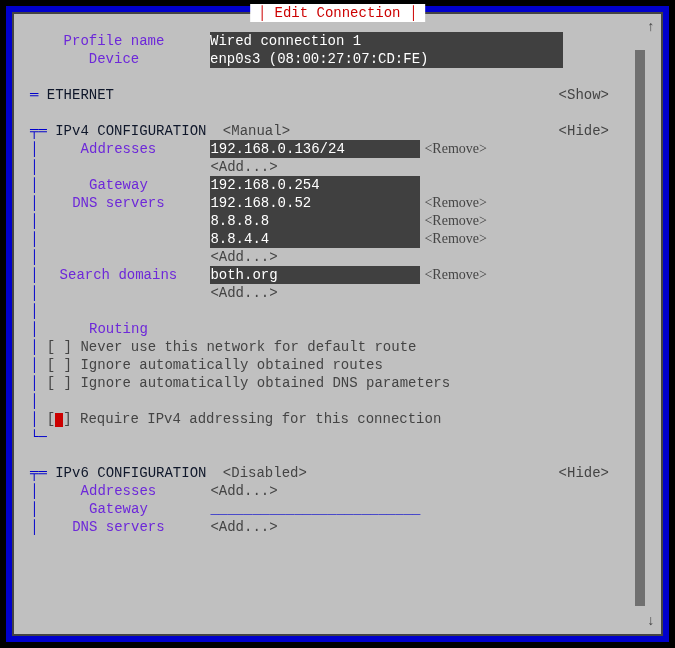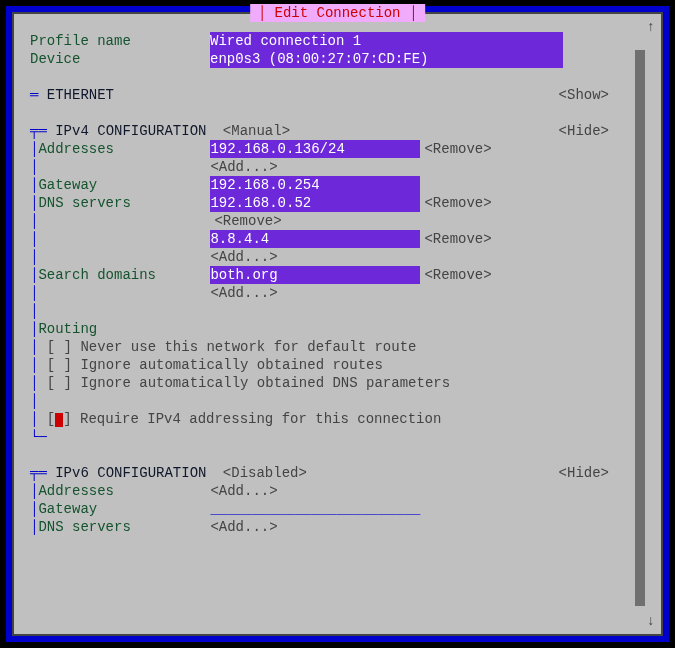--- a/index.html
+++ b/index.html
@@ -28,21 +28,21 @@
     width: 100%;
     height: 100%;
     background: #c0c0c0;
     border: 2px solid #444;
   }
   .titlebar {
     position: absolute;
     top: -10px;
     left: 50%;
     transform: translateX(-50%);
-    background: #f0abfc;
+    background: #ffffff;
     padding: 0 8px;
     color: #cc0000;
     white-space: nowrap;
   }
   .scroll-indicator {
     position: absolute;
     right: 6px;
     color: #444;
   }
   .scrollbar {
@@ -60,40 +60,40 @@
     right: 40px;
     bottom: 10px;
     color: #444;
   }
   .row {
     display: flex;
     white-space: nowrap;
     height: 18px;
   }
   .label {
-    color: #14532d;
-    text-align: left;
+    color: #6d28d9;
+    text-align: center;
     padding-right: 12px;
     flex: 0 0 180px;
   }
   .label-sec {
     color: #0f172a;
     padding-right: 8px;
   }
   .sec-toggle {
     position: absolute;
     right: 12px;
     color: #444;
   }
   .input {
-    background: #6d28d9;
+    background: #404040;
     color: #fff;
     white-space: pre;
   }
-  .after { color: #444; padding-left: 4px; }
+  .after { color: #444; padding-left: 4px; font-family: Liberation Serif, serif; }
   .after2 { color: #444; }
   .tree { color: #0000cc; white-space: pre; }
   .gap { flex: 0 0 180px; }
   .cb { color: #444; white-space: pre; }
   .cursor-block {
     background: #cc0000;
     display: inline-block;
     width: 8px;
     height: 14px;
     vertical-align: text-bottom;
@@ -159,20 +159,21 @@
 
       <div class="row">
         <span class="tree">│</span>
         <span class="label" style="flex-basis:172px">DNS servers</span>
         <span class="input">192.168.0.52             </span>
         <span class="after">&lt;Remove&gt;</span>
       </div>
       <div class="row">
         <span class="tree">│</span>
         <span class="gap" style="flex-basis:172px"></span>
+        <span class="input">8.8.8.8                  </span>
         <span class="after">&lt;Remove&gt;</span>
       </div>
       <div class="row">
         <span class="tree">│</span>
         <span class="gap" style="flex-basis:172px"></span>
         <span class="input">8.8.4.4                  </span>
         <span class="after">&lt;Remove&gt;</span>
       </div>
       <div class="row">
         <span class="tree">│</span>

